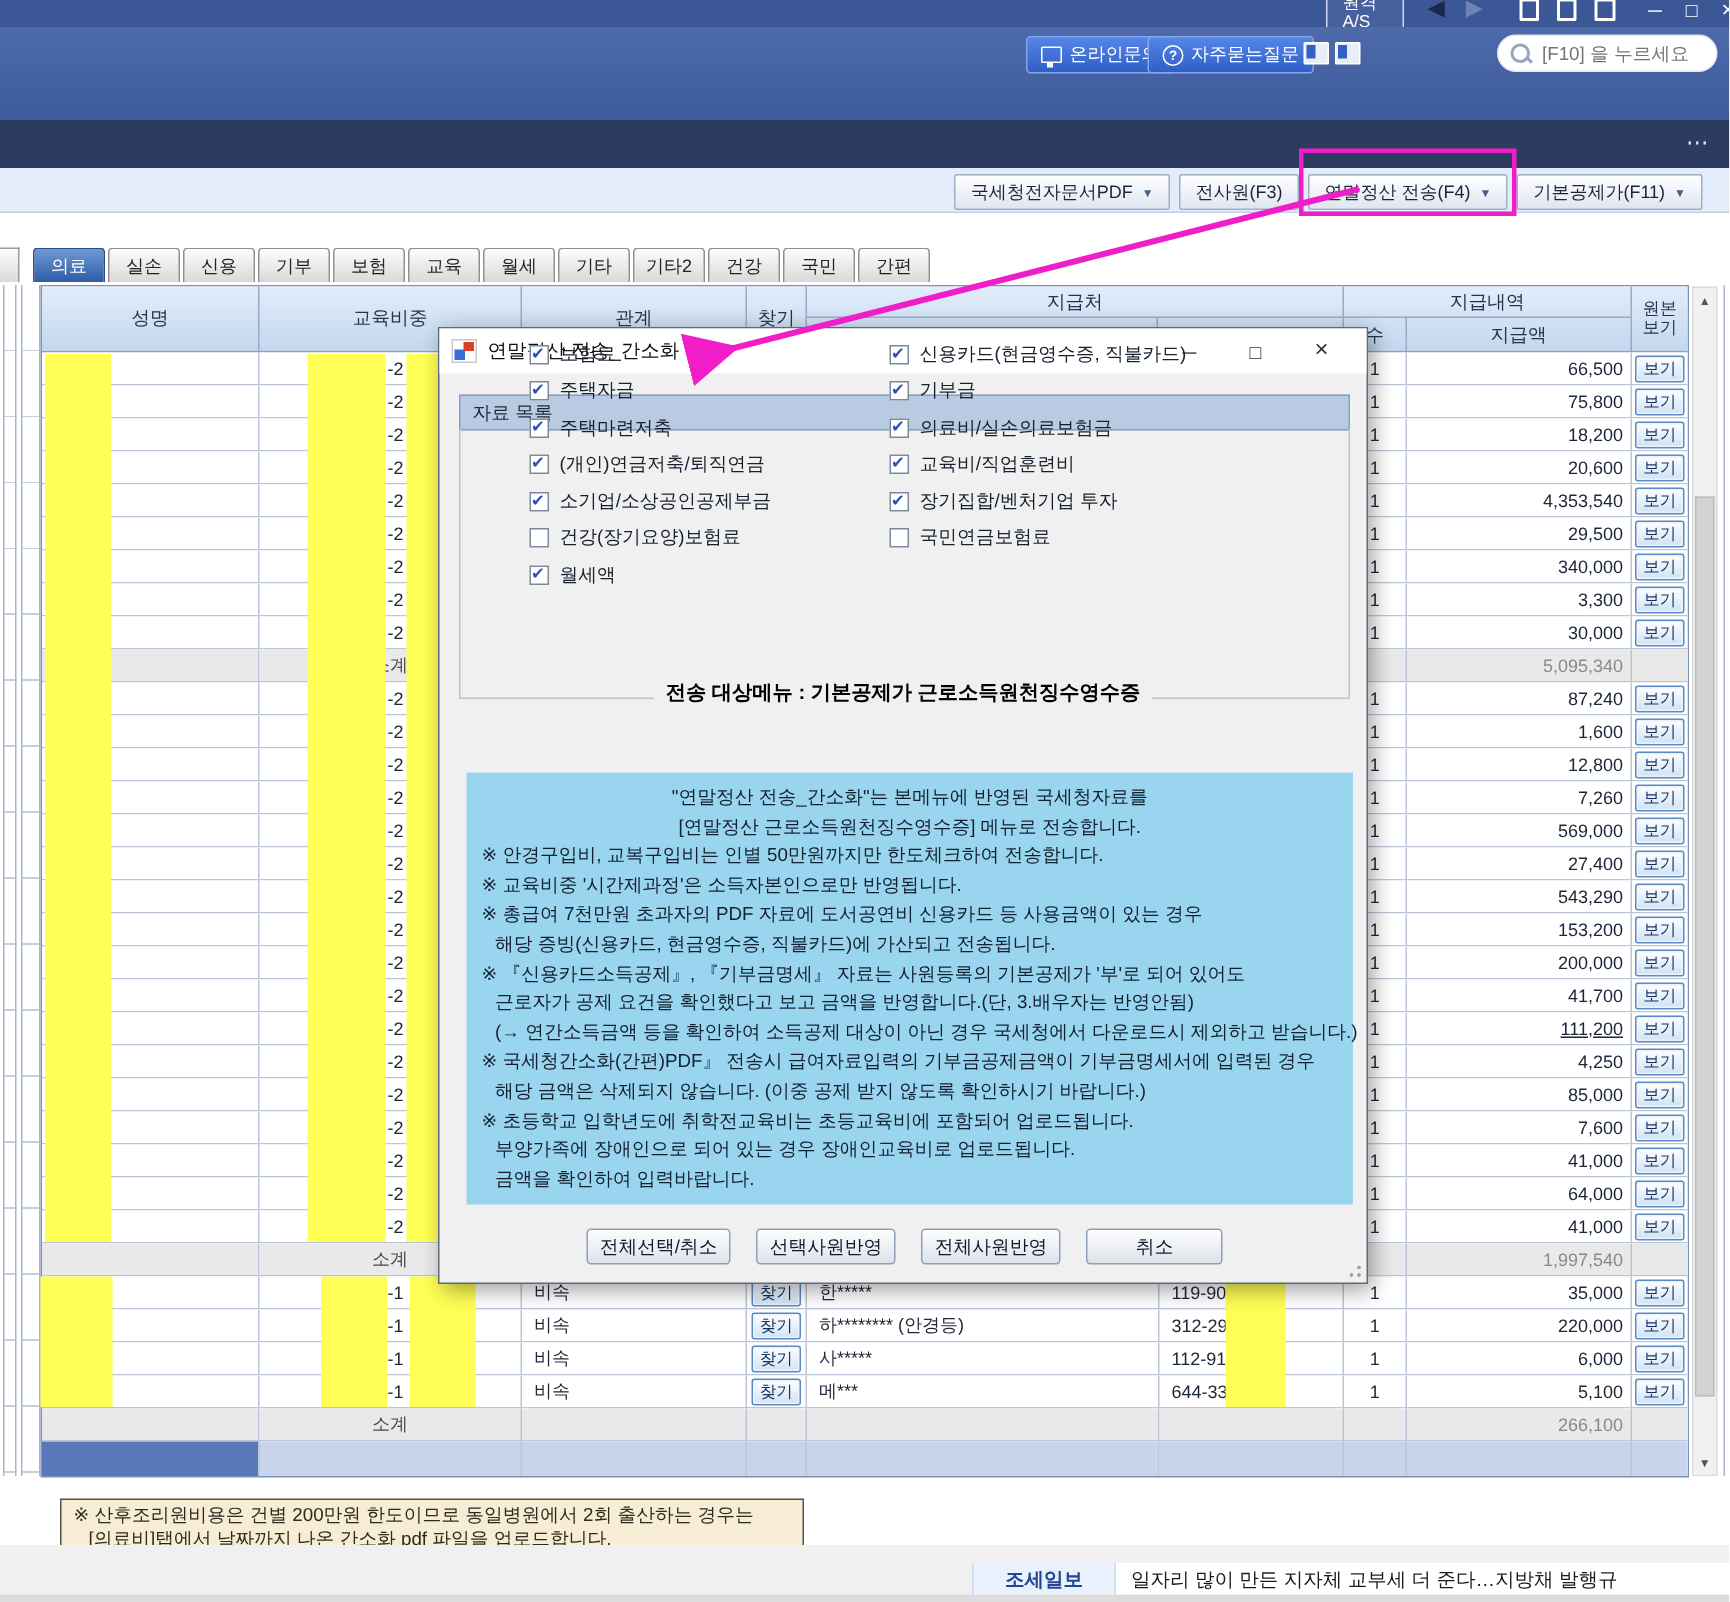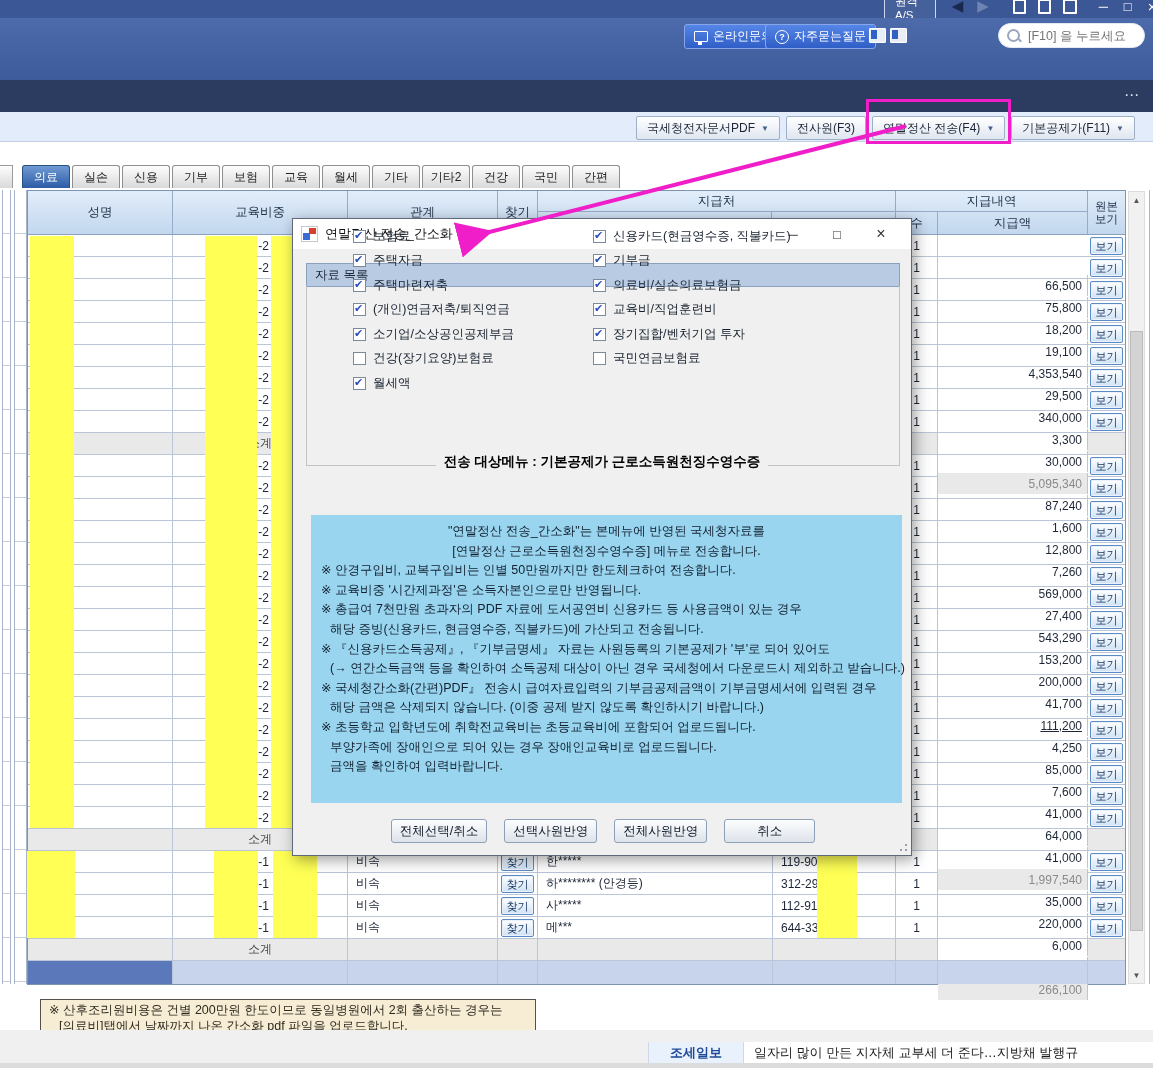--- a/index.html
+++ b/index.html
@@ -57,21 +57,21 @@
   .hgroup .bot{flex:1;display:flex;}
   .hgroup .bot > div{box-sizing:border-box;border-right:1px solid #96abc8;display:flex;align-items:center;justify-content:center;font-size:12.5px;}
   .hgroup .bot > div:last-child{border-right:none;}
   .hc:last-child{border-right:none;}
   .two-line{flex-direction:column;line-height:13px;font-size:11.5px;}
   .trow{display:flex;height:22px;box-sizing:border-box;border-bottom:1px solid #bac5d7;background:#fff;}
   .trow:last-child{border-bottom:none;}
   .td{box-sizing:border-box;border-right:1px solid #bac5d7;height:100%;display:flex;align-items:center;
     font-size:12px;color:#1d2636;overflow:hidden;white-space:nowrap;}
   .td:last-child{border-right:none;}
-  .r{justify-content:flex-end;padding-right:5px;margin-top:40px;}
+  .r{justify-content:flex-end;padding-right:5px;}
   .c{justify-content:center;}
   .l{justify-content:flex-start;padding-left:8px;}
   .sub .td{background:#e9e9e9;color:#4a4a4a;}
   .sub .amt{color:#8a8a8a;}
   .masked{justify-content:flex-end;padding-right:78px;}
   .viewbtn{display:inline-block;min-width:27px;padding:0 2px;height:16px;line-height:16px;text-align:center;
     font-size:11px;color:#12305e;background:linear-gradient(#ffffff,#cfe2f5);
     border:1px solid #5b8ac5;border-radius:2px;box-shadow:inset 0 0 0 1px #eaf3fc;}
   .selrow .td{background:#c8d4ec;}
   .selrow .td.selcell{background:#5b78ba;}
@@ -275,21 +275,21 @@
           </div>
         </div>
         <div class="trow">
           <div class="td " style="width: 145px;"></div>
           <div class="td masked" style="width: 175px;">-2</div>
           <div class="td " style="width: 150px;"></div>
           <div class="td " style="width: 40px;"></div>
           <div class="td " style="width: 235px;"></div>
           <div class="td " style="width: 123px;"></div>
           <div class="td c" style="width: 42px;">1</div>
-          <div class="td r" style="width: 150px;">19,100</div>
+          <div class="td r" style="width: 150px;">20,600</div>
           <div class="td c" style="width: 37px;">
             <span class="viewbtn">보기</span>
           </div>
         </div>
         <div class="trow">
           <div class="td " style="width: 145px;"></div>
           <div class="td masked" style="width: 175px;">-2</div>
           <div class="td " style="width: 150px;"></div>
           <div class="td " style="width: 40px;"></div>
           <div class="td " style="width: 235px;"></div>
@@ -763,20 +763,21 @@
       </div>
     <div class="abs target-line"><span>전송 대상메뉴 : 기본공제가 근로소득원천징수영수증</span></div>
     <div class="abs infobox" id="infobox">
         <div class="ctr">"연말정산 전송_간소화"는 본메뉴에 반영된 국세청자료를</div>
         <div class="ctr">[연말정산 근로소득원천징수영수증] 메뉴로 전송합니다.</div>
         <div>※ 안경구입비, 교복구입비는 인별 50만원까지만 한도체크하여 전송합니다.</div>
         <div>※ 교육비중 '시간제과정'은 소득자본인으로만 반영됩니다.</div>
         <div>※ 총급여 7천만원 초과자의 PDF 자료에 도서공연비 신용카드 등 사용금액이 있는 경우</div>
         <div class=" ind">해당 증빙(신용카드, 현금영수증, 직불카드)에 가산되고 전송됩니다.</div>
         <div>※ 『신용카드소득공제』, 『기부금명세』 자료는 사원등록의 기본공제가 '부'로 되어 있어도</div>
+        <div class=" ind">근로자가 공제 요건을 확인했다고 보고 금액을 반영합니다.(단, 3.배우자는 반영안됨)</div>
         <div class=" ind">(→ 연간소득금액 등을 확인하여 소득공제 대상이 아닌 경우 국세청에서 다운로드시 제외하고 받습니다.)</div>
         <div>※ 국세청간소화(간편)PDF』 전송시 급여자료입력의 기부금공제금액이 기부금명세서에 입력된 경우</div>
         <div class=" ind">해당 금액은 삭제되지 않습니다. (이중 공제 받지 않도록 확인하시기 바랍니다.)</div>
         <div>※ 초등학교 입학년도에 취학전교육비는 초등교육비에 포함되어 업로드됩니다.</div>
         <div class=" ind">부양가족에 장애인으로 되어 있는 경우 장애인교육비로 업로드됩니다.</div>
         <div class=" ind">금액을 확인하여 입력바랍니다.</div>
       </div>
     <div class="abs dbtns" id="dbtns">
         <div class="dbtn">전체선택/취소</div>
         <div class="dbtn">선택사원반영</div>

